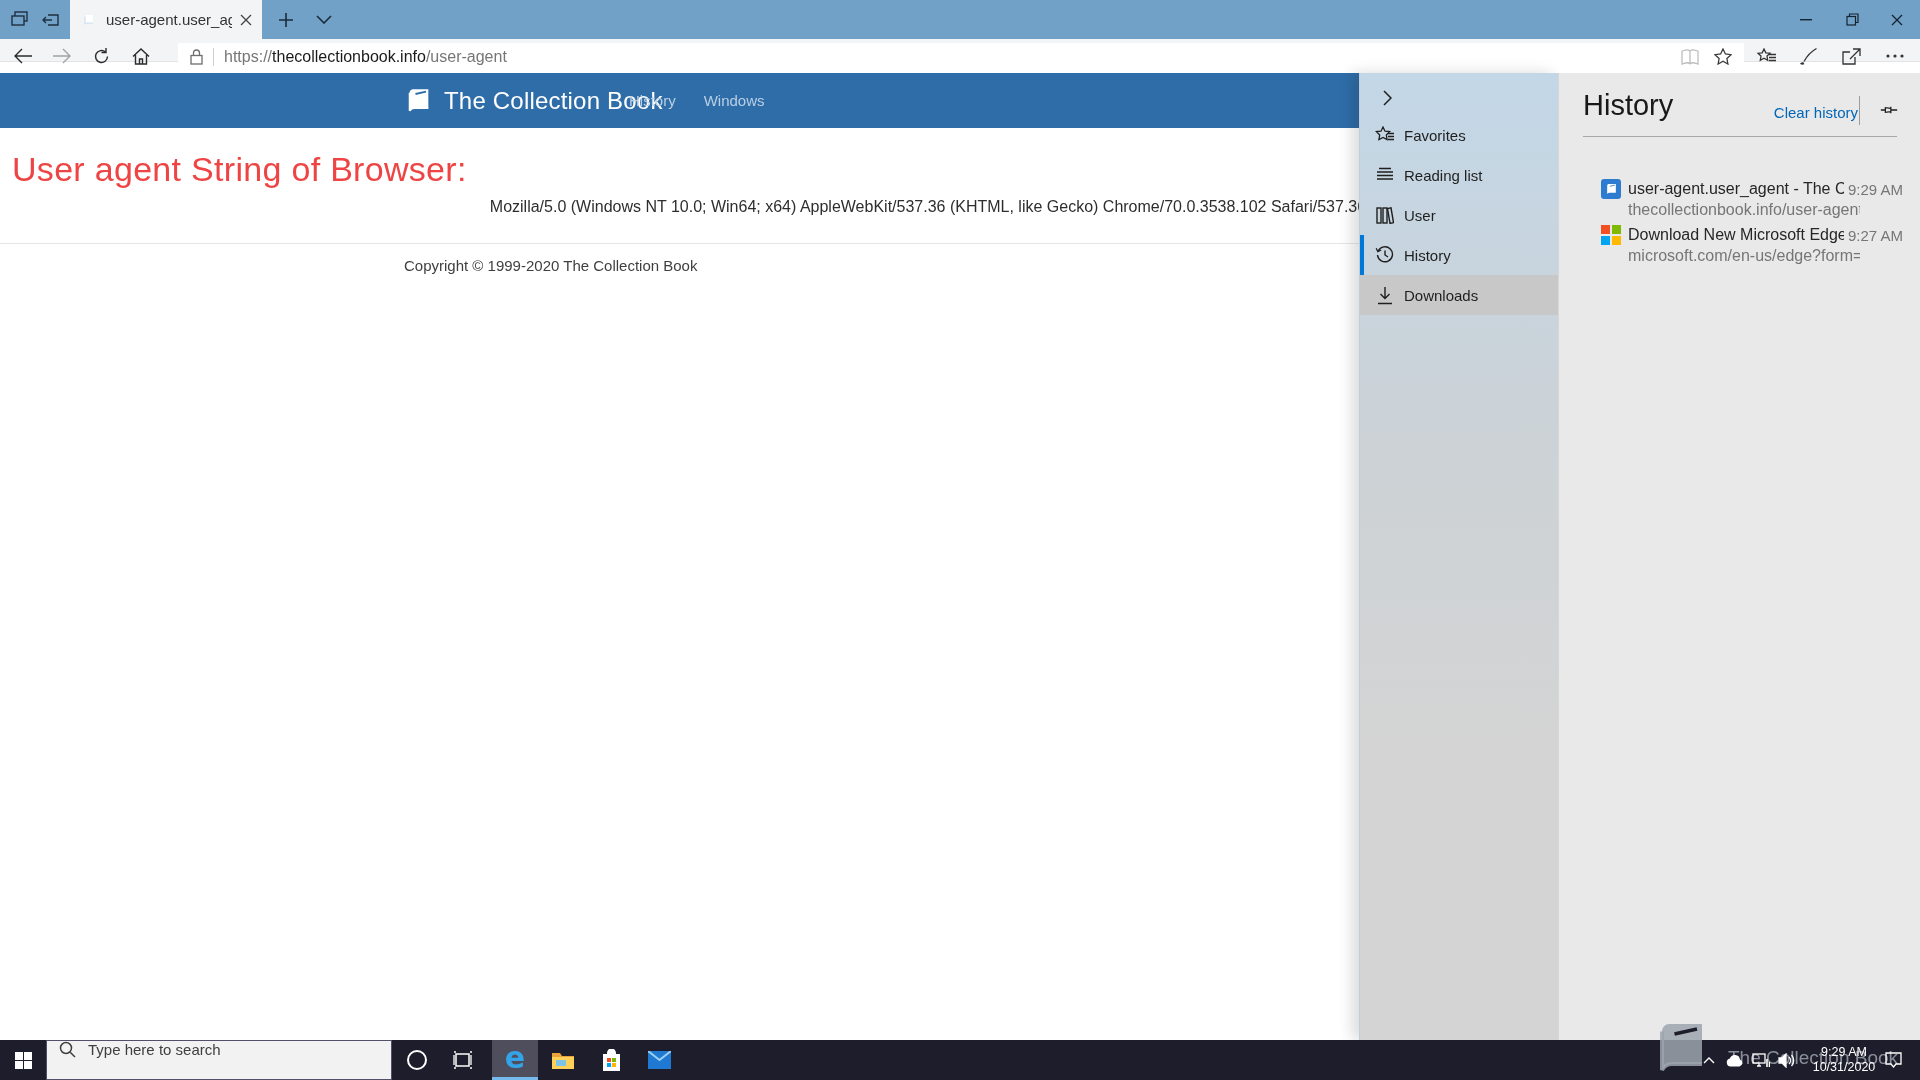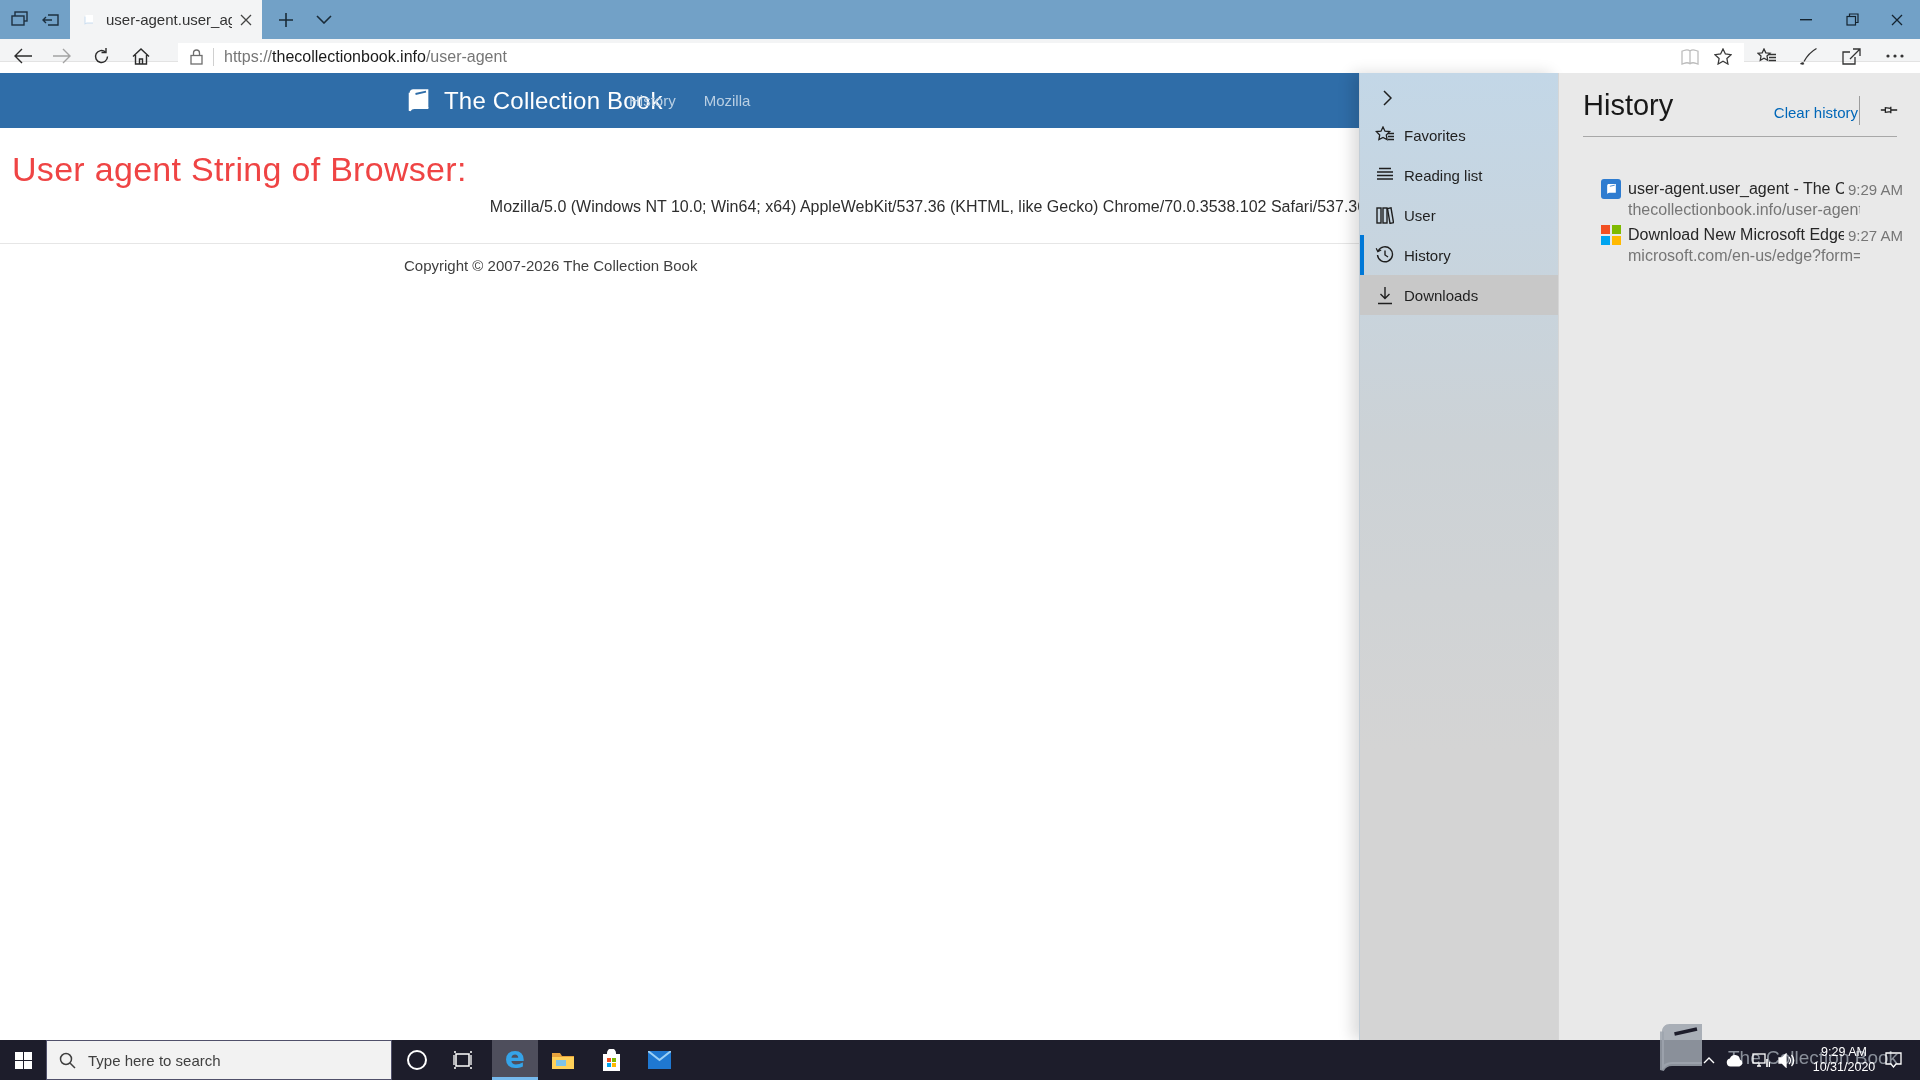--- a/index.html
+++ b/index.html
@@ -64,21 +64,21 @@
   .entry-title { position:absolute; left:69px; top:4px; width:216px; font-size:16px; color:#262626; white-space:nowrap; overflow:hidden; }
   .entry-time { position:absolute; right:18px; top:5px; font-size:15px; color:#767676; }
   .entry-url { position:absolute; left:69px; top:25px; width:232px; font-size:16px; color:#767676; white-space:nowrap; overflow:hidden; }
   .mslogo { display:grid; grid-template-columns:9px 9px; grid-template-rows:9px 9px; gap:2px; }
   .mslogo i { display:block; }
 
   
   .taskbar { position:absolute; left:0; top:1040px; width:1920px; height:40px; background:#1d1d2b; }
   .tk-btn { position:absolute; top:0; height:40px; width:46px; display:flex; align-items:center; justify-content:center; }
   .search-box { position:absolute; left:46px; top:0; width:346px; height:40px; background:#f2f2f2;
-                border:1px solid #50506a; display:flex; align-items:center; }
+                border:1px solid #50506a; display:flex; align-items:flex-start; }
   .search-box input { border:0; outline:0; background:transparent; font-size:15px; color:#3f3f3f;
                       font-family:inherit; width:270px; }
   .search-box input::placeholder { color:#3f3f3f; opacity:1; }
   .edge-btn { background:#4e4e5c; box-shadow:inset 0 -3px 0 #76b9ed; }
   .watermark { position:absolute; left:1650px; top:1019px; width:270px; height:61px; z-index:1; color:rgba(158,164,174,.85); }
   .wm-text { position:absolute; left:78px; top:28px; font-size:19px; white-space:nowrap; }
   .tray { position:absolute; top:0; height:40px; display:flex; align-items:center; z-index:2; color:#fff; }
   .tray-ic { width:26px; height:40px; display:flex; align-items:center; justify-content:center; }
   .clock { position:absolute; left:1808px; top:0; width:72px; height:40px; z-index:2;
            display:flex; flex-direction:column; align-items:center; justify-content:center; color:#fff; }
@@ -221,28 +221,28 @@
     <div class="brand">
       <svg width="30" height="28" viewBox="0 0 24 24">
           <path d="M4 5c0-1.7 1.3-3 3-3h13v16H8c-1 0-2 .4-2.6 1L4 20.4Z" fill="#fff"></path>
           <path d="M4 5v15.4c.8-1.5 2-2.4 4-2.4h12" fill="none" stroke="#fff" stroke-width="1.6"></path>
           <path d="M9 6l9-2" stroke="#2f6da8" stroke-width="1.6"></path>
         </svg>
       <span class="brand-text">The Collection Book</span>
     </div>
     <div class="site-nav">
       <span>History</span>
-      <span>Mozilla</span>
+      <span>Windows</span>
     </div>
   </div>
 
   <div class="page-title">User agent String of Browser:</div>
   <div class="ua-line">Mozilla/5.0 (Windows NT 10.0; Win64; x64) AppleWebKit/537.36 (KHTML, like Gecko) Chrome/70.0.3538.102 Safari/537.36 Edge/18</div>
   <div class="footer-rule"></div>
-  <div class="copyright">Copyright © 2007-2026 The Collection Book</div>
+  <div class="copyright">Copyright © 1999-2020 The Collection Book</div>
 
   <div class="hub">
     <div class="hub-expander">
       <svg width="9" height="16" viewBox="0 0 9 16" fill="none" stroke="#1f1f1f" stroke-width="1.5">
           <path d="M1 1l7 7-7 7"></path>
         </svg>
     </div>
 
     <div class="hub-item" style="top:42px">
       <span class="hub-ico">

